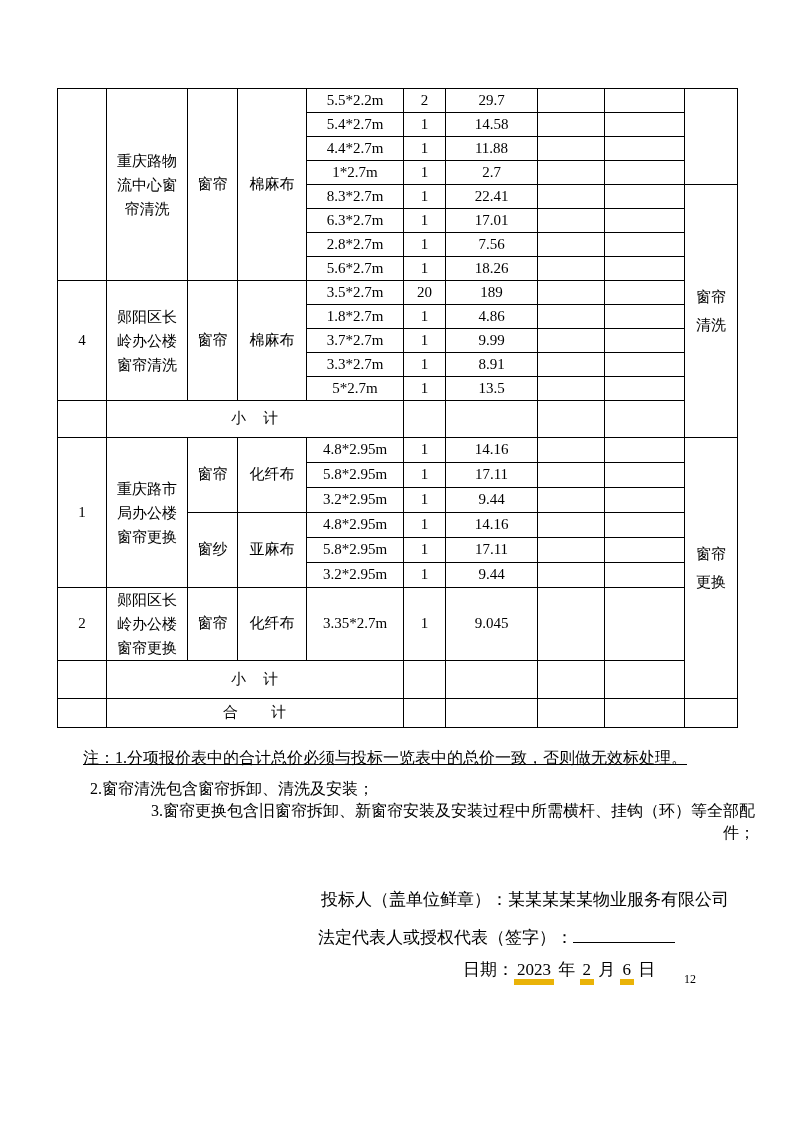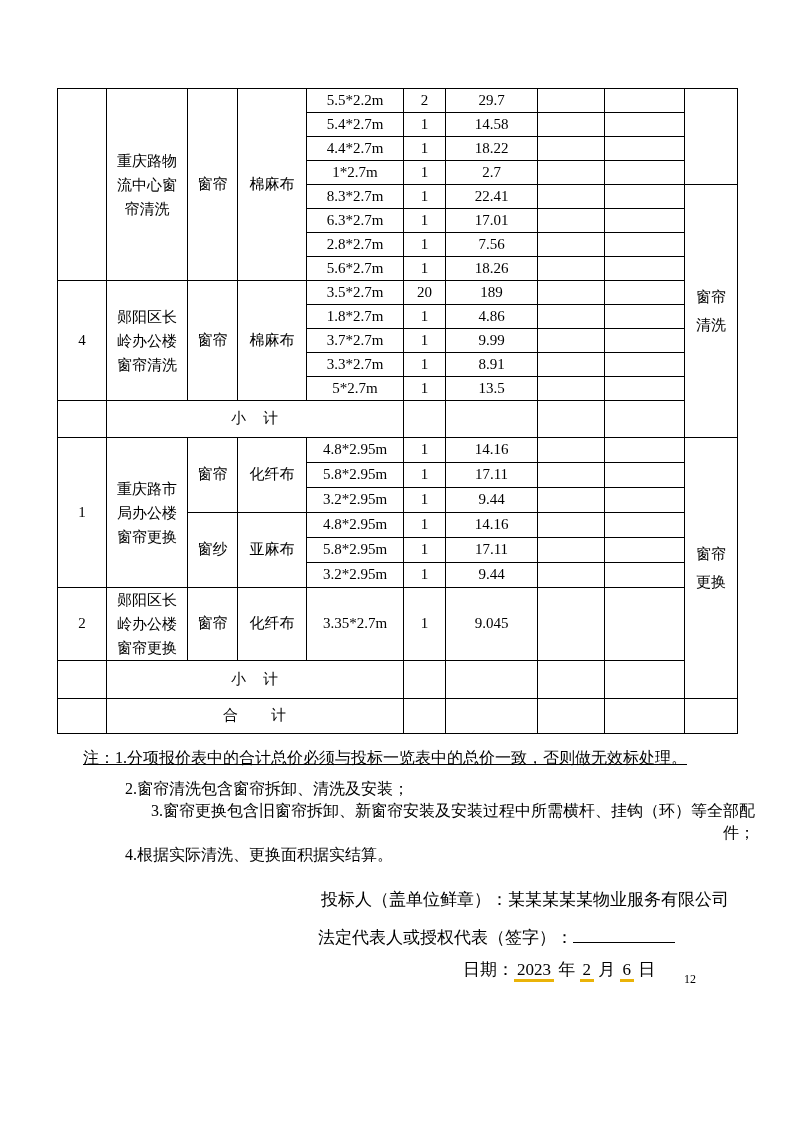--- a/index.html
+++ b/index.html
@@ -15,39 +15,39 @@
   }
   table.bid td {
     border:1px solid #000; text-align:center; vertical-align:middle;
     font-size:15px; line-height:1.3; padding:0; overflow:hidden;
   }
   tr.h24 { height:24px; }
   tr.h25 { height:25px; }
   tr.h37 { height:37px; }
   tr.h71 { height:71px; }
   tr.h38 { height:38px; }
-  tr.h35 { height:35px; }
+  tr.h35 { height:29px; }
   .nm { width:66px; margin:0 auto; line-height:24px; text-align:center; }
   .rk { width:34px; margin:0 auto; line-height:28px; text-align:center; }
   .sub { letter-spacing:1px; }
   
   .notes { position:absolute; left:57px; top:747px; width:698px; font-size:16px; }
   .notes p { margin:0; line-height:22px; }
   .notes .n1 { margin-left:26px; margin-bottom:9px;text-decoration:underline; }
-  .notes .n2 { margin-left:68px; }
+  .notes .n2 { margin-left:33px; }
   .notes .n3 { text-indent:68px;text-align:right; }
   .notes .n4 { margin-left:68px; }
   
   .sig { position:absolute; font-size:17px; white-space:nowrap; }
   .sig-bidder { left:305px; top:888px;margin-left:16px; }
   .sig-rep    { left:318px; top:926px; }
   .sig-date   { left:463px; top:958px; }
   .blankline { display:inline-block; width:102px; height:15px;
                border-bottom:1px solid #000; vertical-align:baseline; }
-  .ul { border-bottom:3px solid #eab308; padding:0 3px; }
+  .ul { border-bottom:6px solid #eab308; padding:0 3px; }
   
   .pageno { position:absolute; left:684px; top:972px; font-size:12px; }
 </style>
 </head>
 <body>
 
 <table class="bid">
   <colgroup>
     <col style="width:49px">
       <col style="width:81px">
@@ -79,21 +79,21 @@
   <tr class="h24">
     <td>5.4*2.7m</td>
     <td>1</td>
     <td>14.58</td>
     <td></td>
     <td></td>
   </tr>
   <tr class="h24">
     <td>4.4*2.7m</td>
     <td>1</td>
-    <td>18.22</td>
+    <td>11.88</td>
     <td></td>
     <td></td>
   </tr>
   <tr class="h24">
     <td>1*2.7m</td>
     <td>1</td>
     <td>2.7</td>
     <td></td>
     <td></td>
   </tr>
@@ -266,21 +266,20 @@
     <td></td>
     <td></td>
   </tr>
 </tbody>
   </table>
 
 <div class="notes">
   <p class="n1">注：1.分项报价表中的合计总价必须与投标一览表中的总价一致，否则做无效标处理。</p>
   <p class="n2">2.窗帘清洗包含窗帘拆卸、清洗及安装；</p>
   <p class="n3">3.窗帘更换包含旧窗帘拆卸、新窗帘安装及安装过程中所需横杆、挂钩（环）等全部配件；</p>
-  <p class="n4">4.根据实际清洗、更换面积据实结算。</p>
 </div>
 
 <div class="sig sig-bidder">
   <span>投标人（盖单位鲜章）：</span><span>某某某某某物业服务有限公司</span>
 </div>
 
 <div class="sig sig-rep">
   <span>法定代表人或授权代表（签字）：</span><span class="blankline"></span>
 </div>
 

